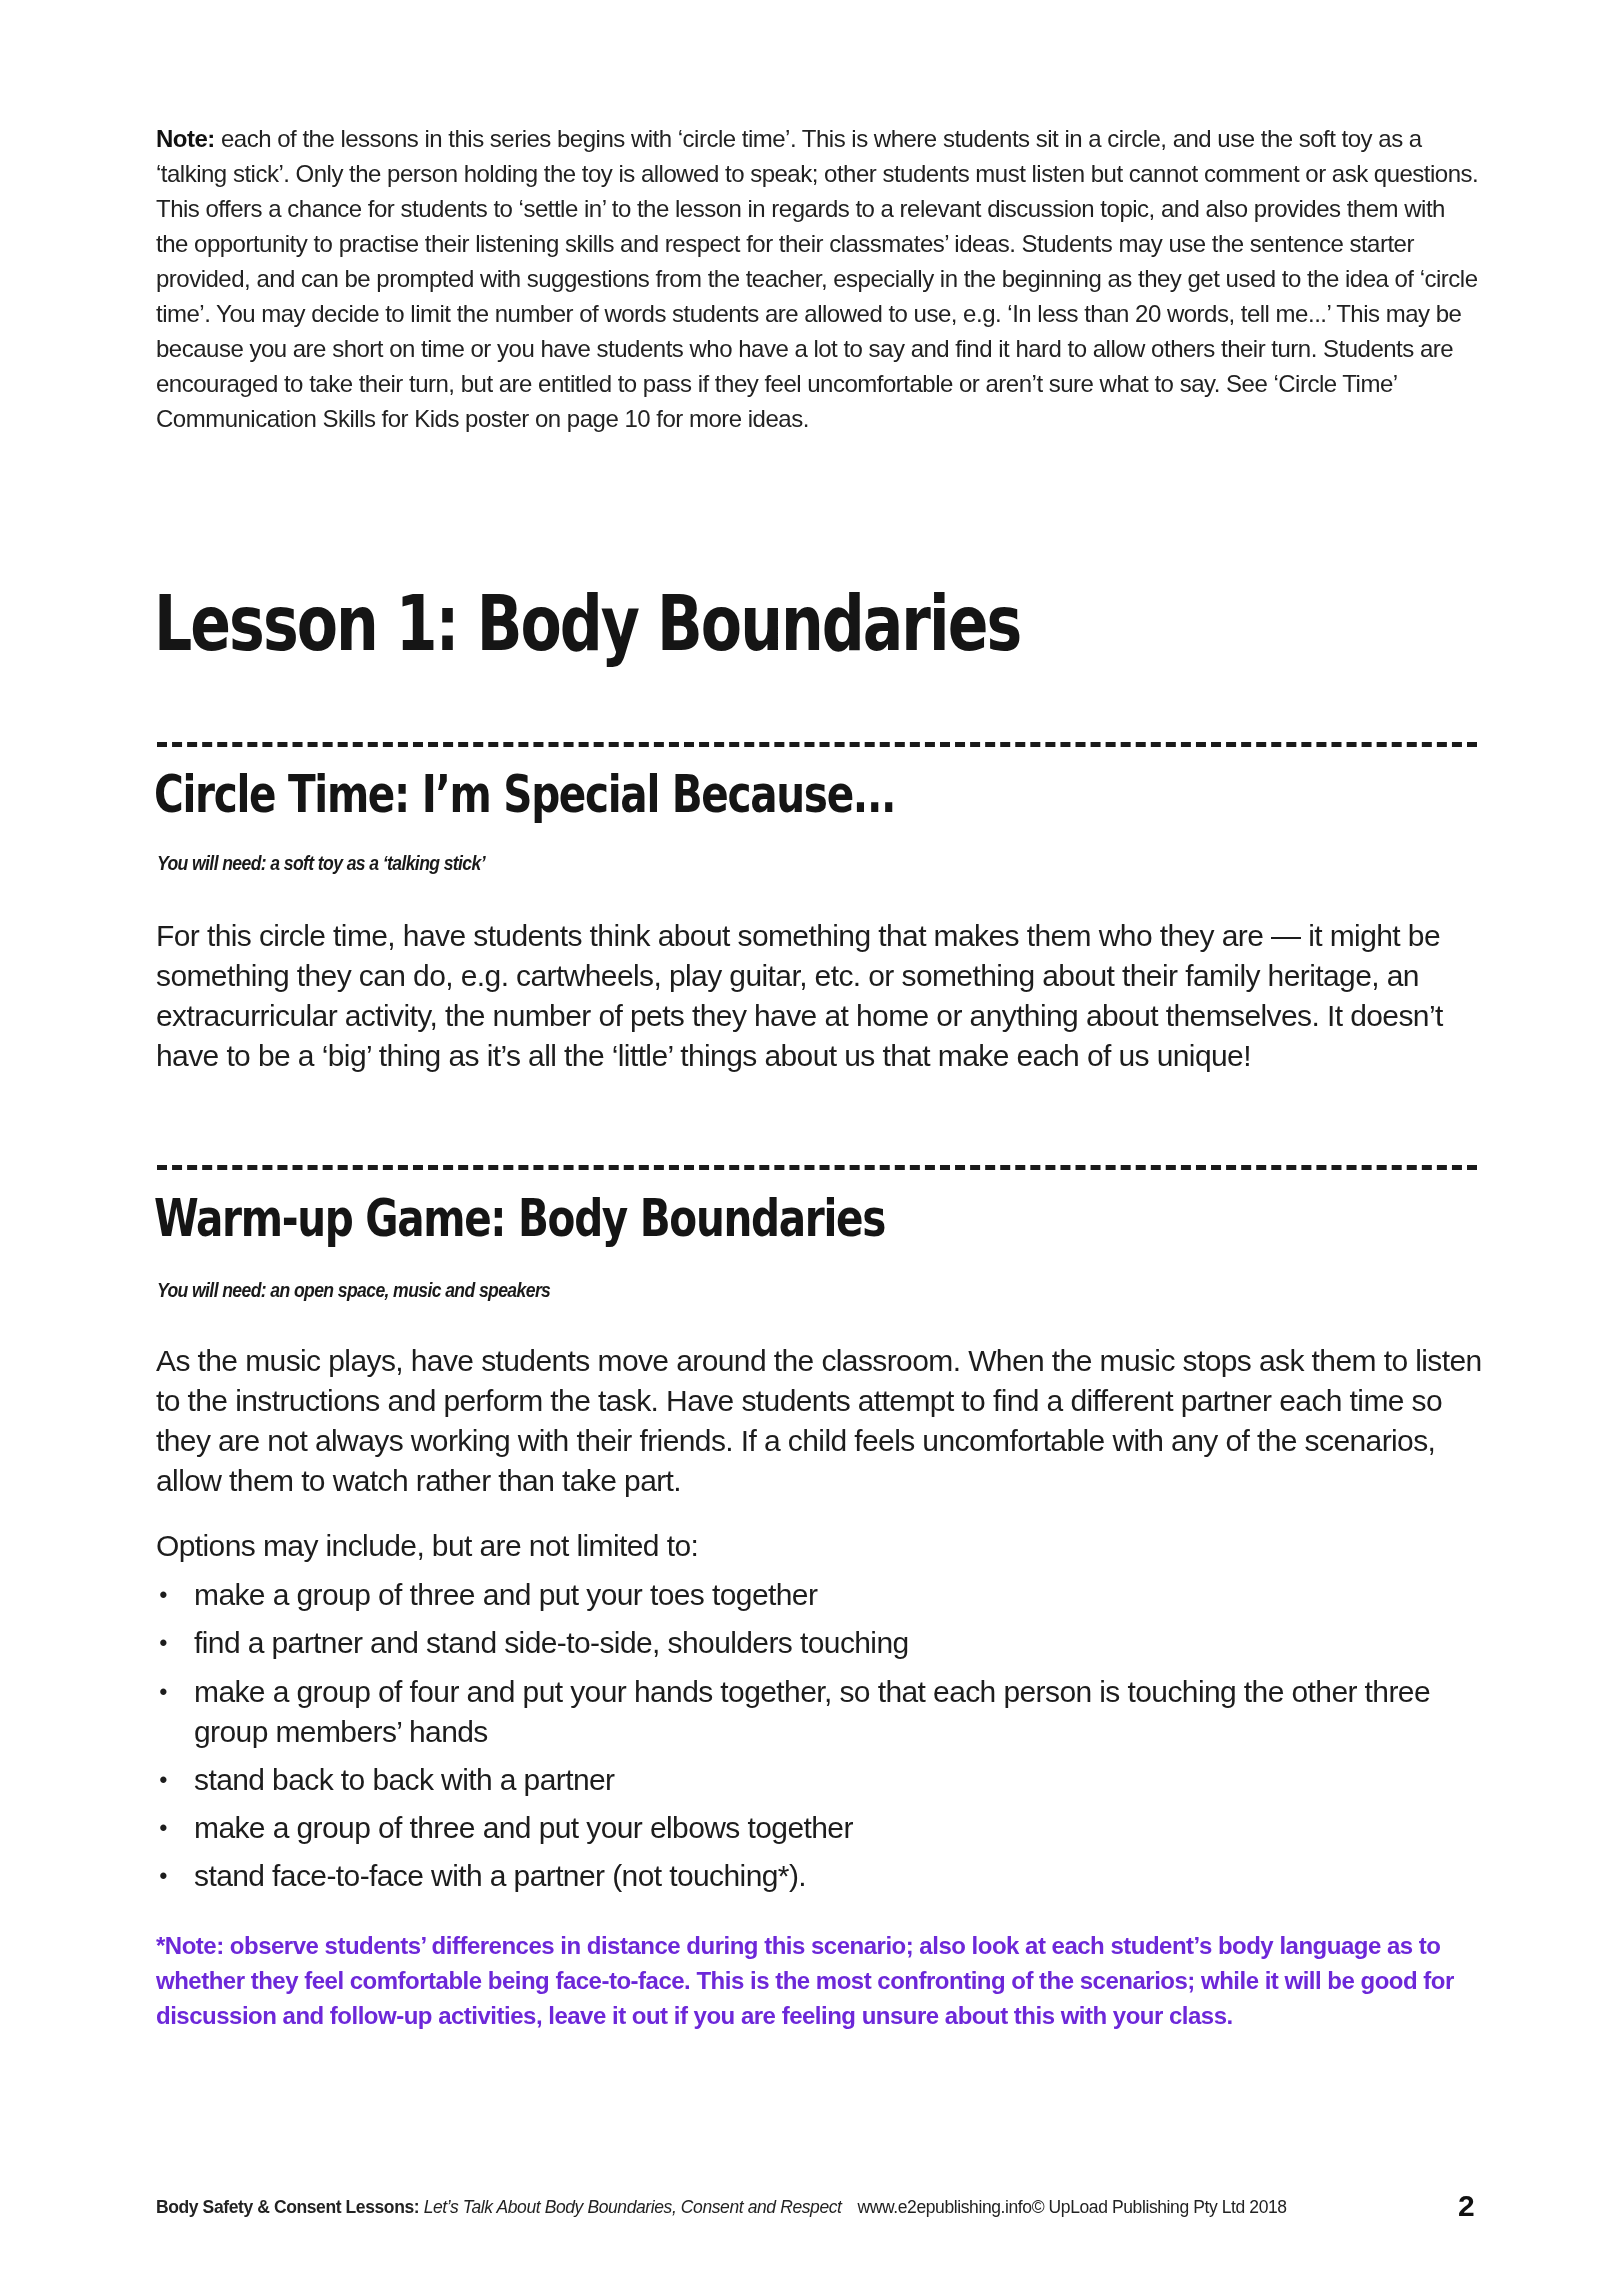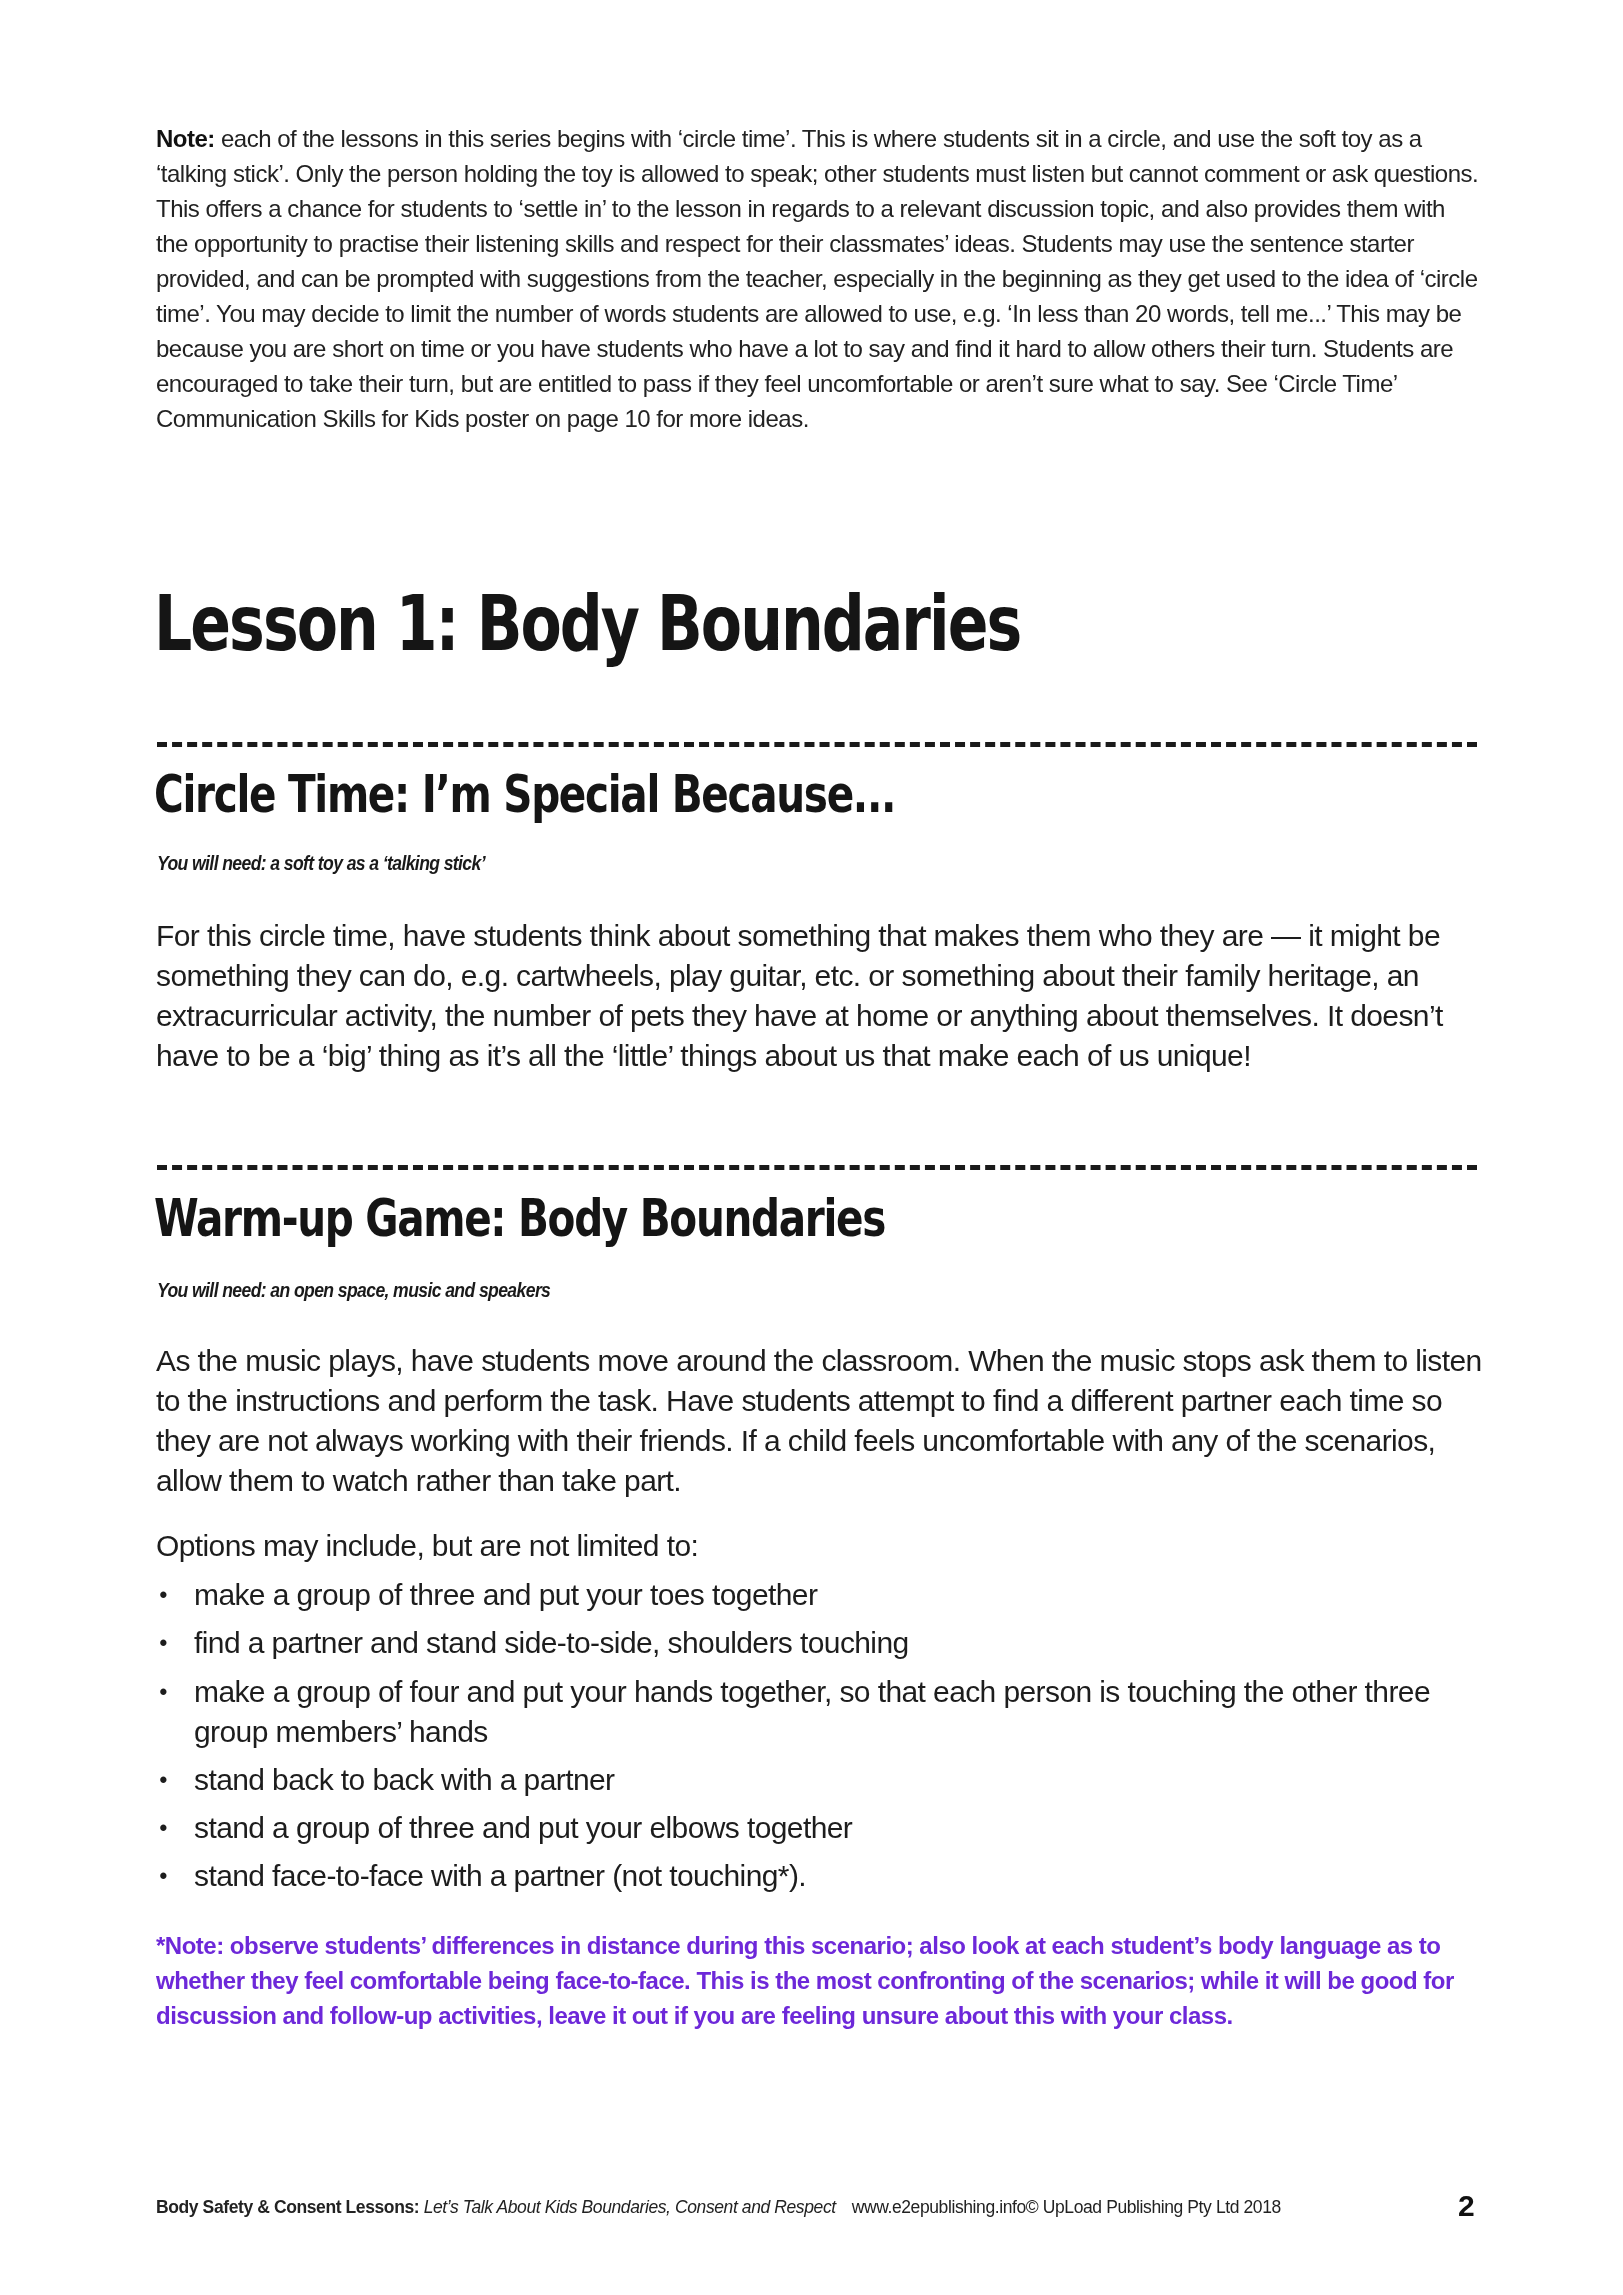--- a/index.html
+++ b/index.html
@@ -44,25 +44,25 @@
 <div class="abs need" style="top:1279px;">You will need: an open space, music and speakers</div>
 <div class="abs body" style="top:1341px;">As the music plays, have students move around the classroom. When the music stops ask them to listen to the instructions and perform the task. Have students attempt to find a different partner each time so they are not always working with their friends. If a child feels uncomfortable with any of the scenarios, allow them to watch rather than take part.</div>
 
 <div class="abs body" style="top:1526px;">Options may include, but are not limited to:</div>
 
 <ul class="abs bullets" style="top:1575px;">
   <li><span class="dot">•</span><span>make a group of three and put your toes together</span></li>
   <li><span class="dot">•</span><span>find a partner and stand side-to-side, shoulders touching</span></li>
   <li><span class="dot">•</span><span>make a group of four and put your hands together, so that each person is touching the other three group members’ hands</span></li>
   <li><span class="dot">•</span><span>stand back to back with a partner</span></li>
-  <li><span class="dot">•</span><span>stand a group of three and put your elbows together</span></li>
+  <li><span class="dot">•</span><span>make a group of three and put your elbows together</span></li>
   <li><span class="dot">•</span><span>stand face-to-face with a partner (not touching*).</span></li>
 </ul>
 
 <div class="abs footnote" style="top:1928px;">
   <b>*Note:</b><span> observe students’ differences in distance during this scenario; also look at each student’s body language as to whether they feel comfortable being face-to-face. This is the most confronting of the scenarios; while it will be good for discussion and follow-up activities, leave it out if you are feeling unsure about this with your class.</span>
 </div>
 
 <div class="abs footer">
-  <span class="f-title">Body Safety &amp; Consent Lessons:</span><span class="f-sub"> Let’s Talk About Kids Boundaries, Consent and Respect</span><span class="f-url">www.e2epublishing.info</span><span class="f-copy">© UpLoad Publishing Pty Ltd 2018</span>
+  <span class="f-title">Body Safety &amp; Consent Lessons:</span><span class="f-sub"> Let’s Talk About Body Boundaries, Consent and Respect</span><span class="f-url">www.e2epublishing.info</span><span class="f-copy">© UpLoad Publishing Pty Ltd 2018</span>
 </div>
 <div class="abs pagenum">2</div>
 
 
 </body></html>

